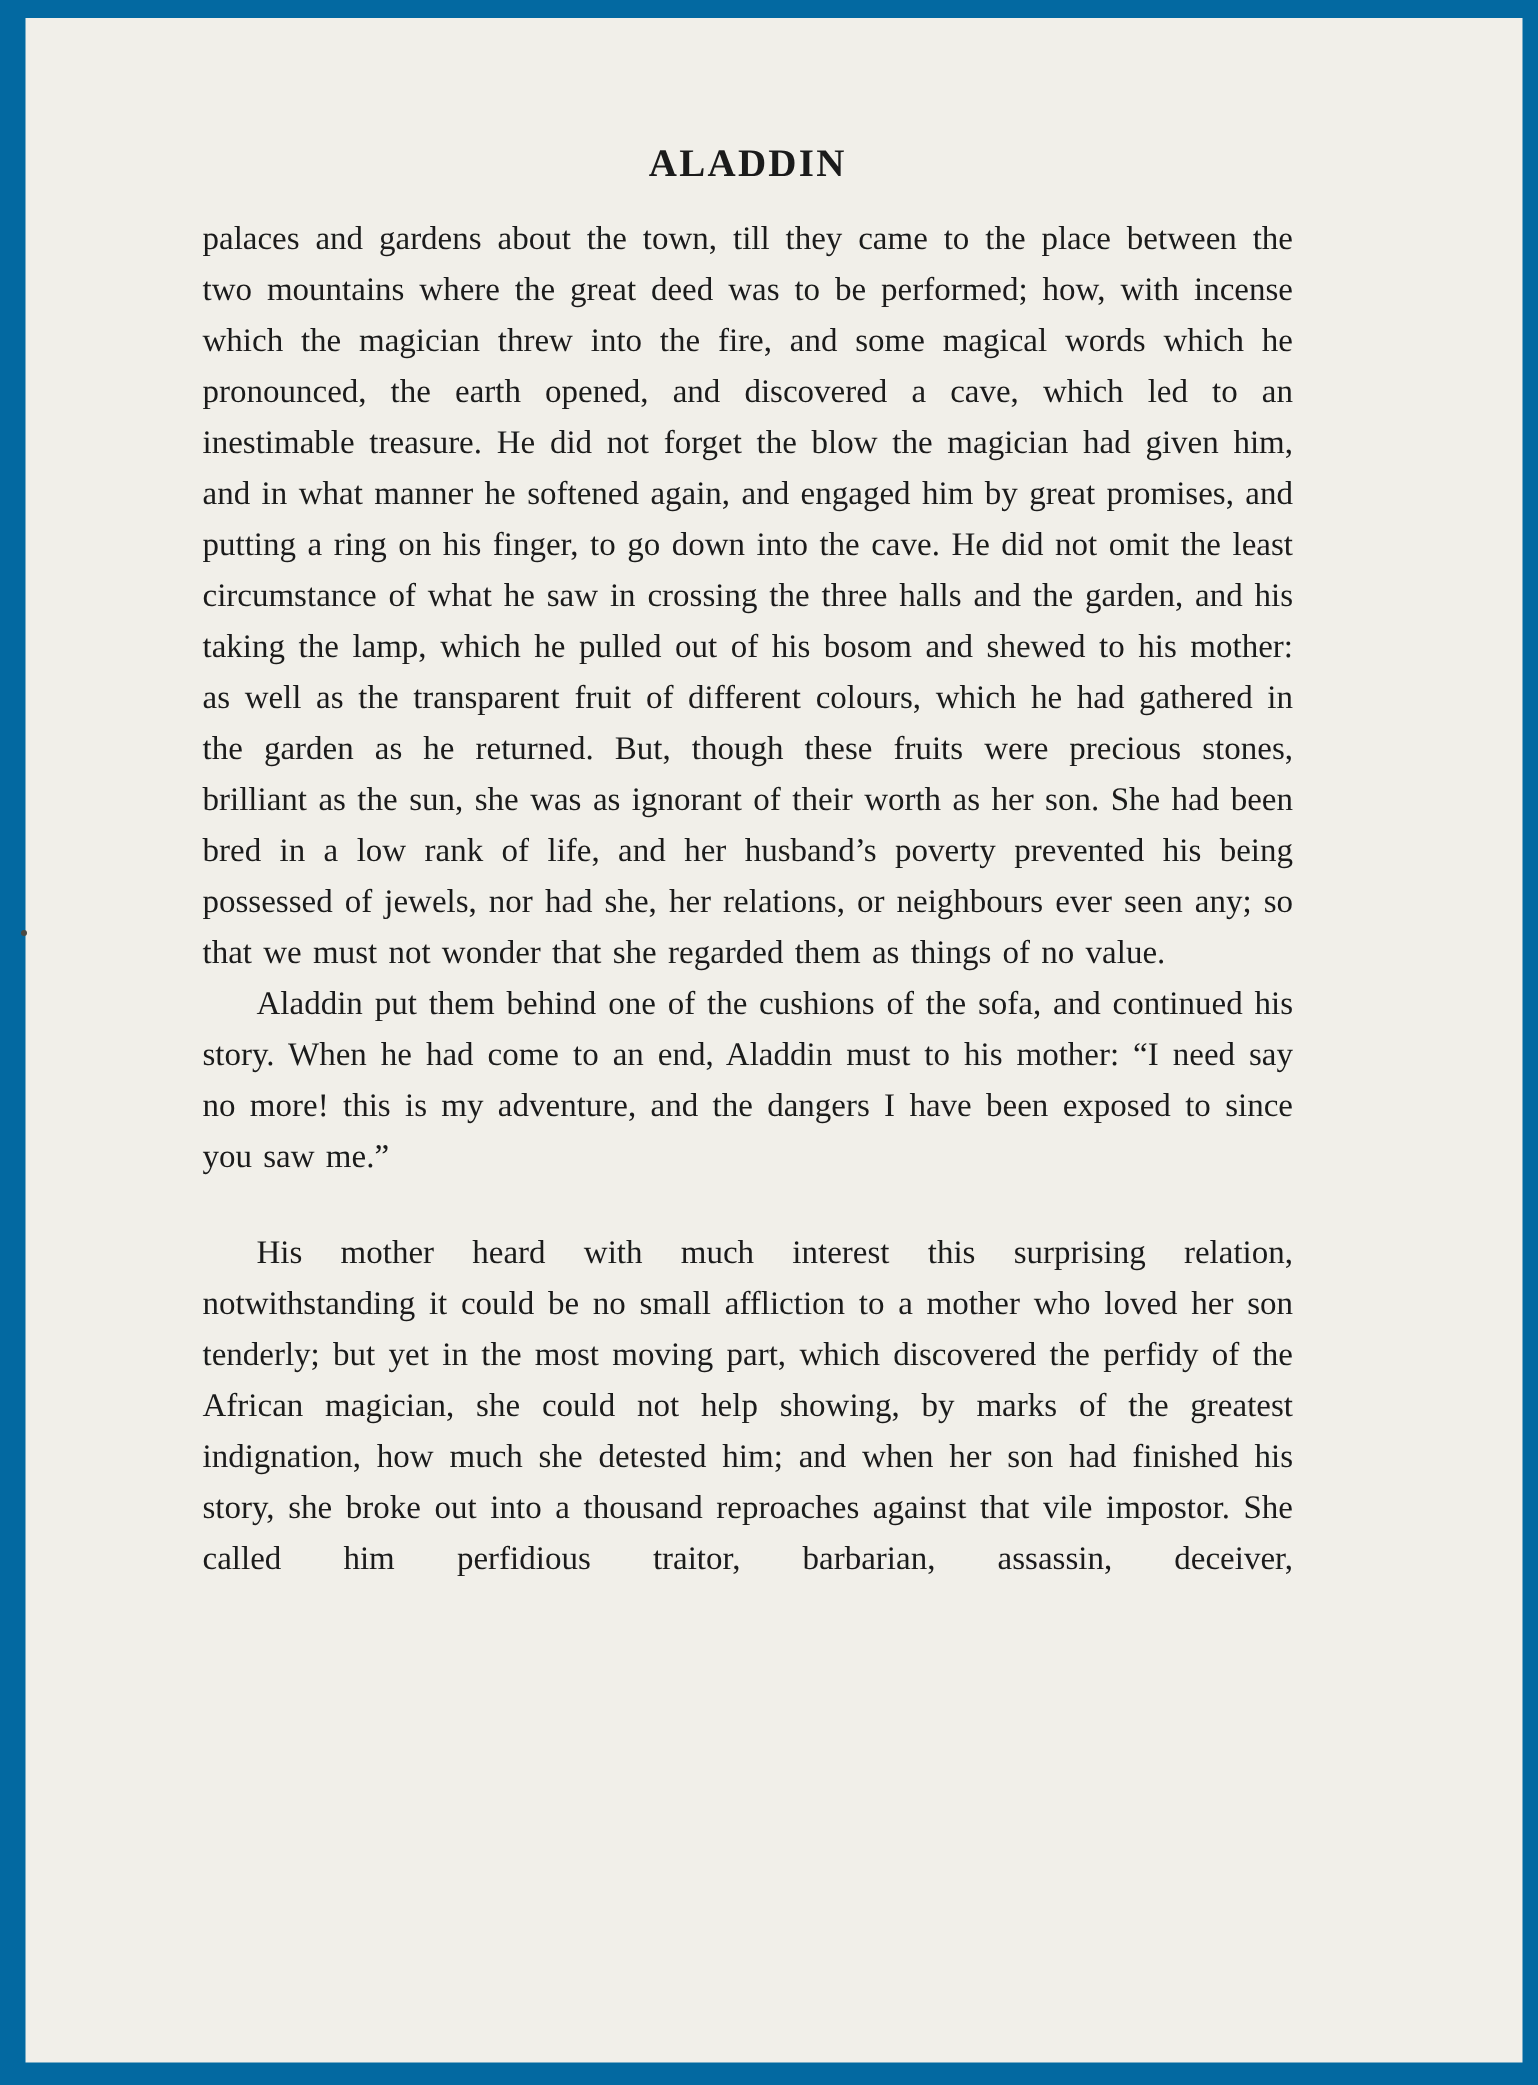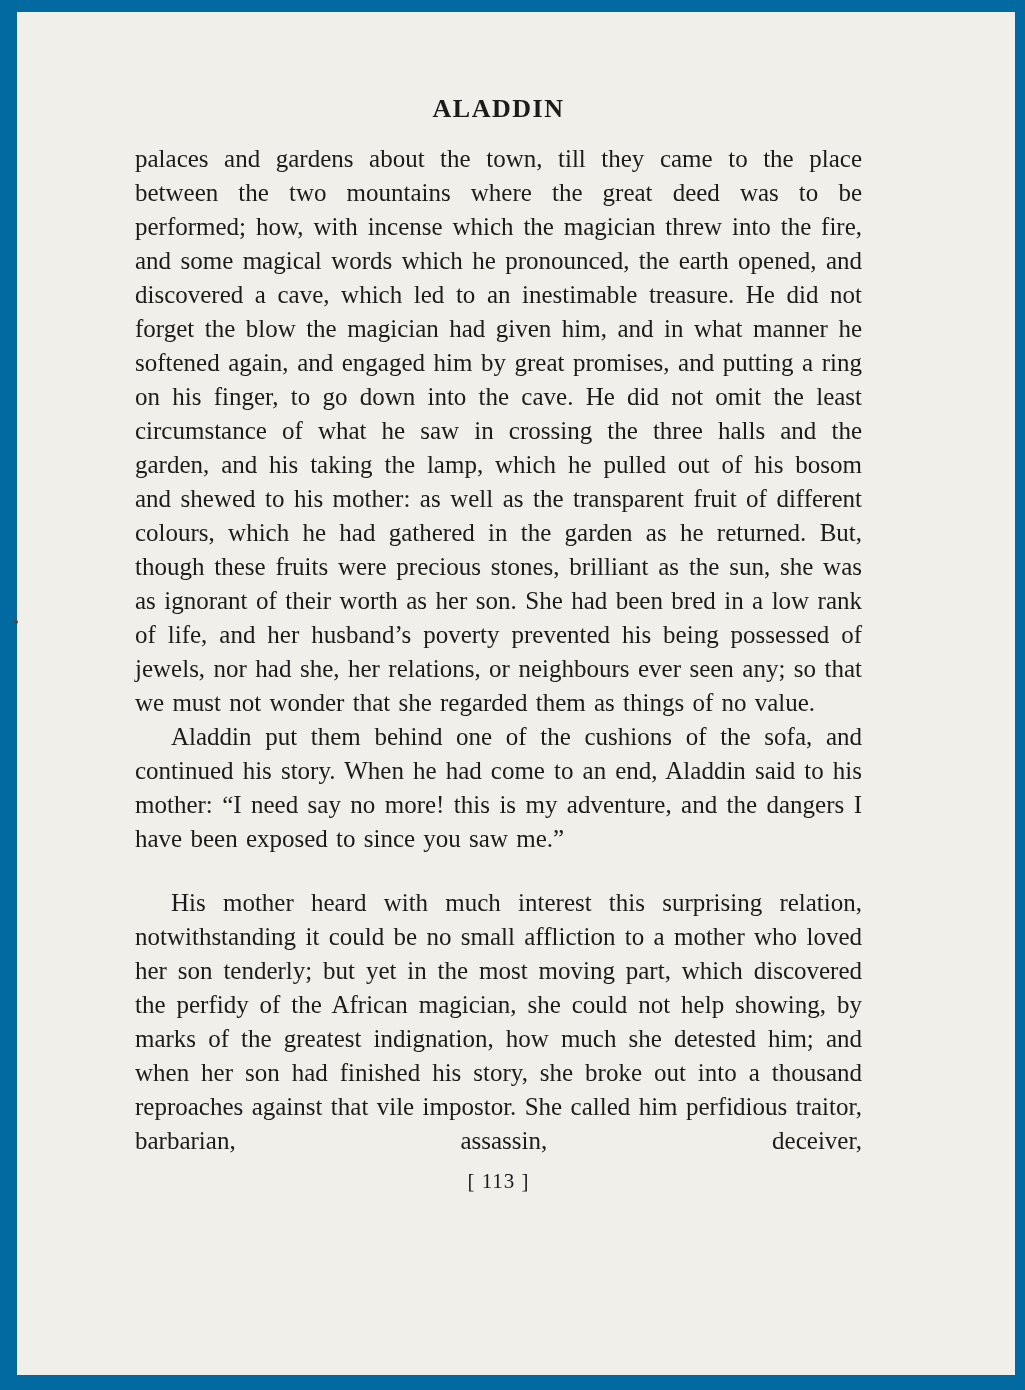--- a/index.html
+++ b/index.html
@@ -32,21 +32,21 @@
     font-weight: bold;
     letter-spacing: 1.5px;
     line-height: 34px;
   }
   .text-block {
     margin: 16px 0 0 118px;
     width: 727px;
   }
   .para {
     margin: 0;
-    font-size: 25px;
+    font-size: 22px;
     line-height: 34px;
     text-align: justify;
     word-spacing: 2px;
     hyphens: none;
   }
   .para.indent { text-indent: 36px; }
   .para.no-indent { text-indent: 0; }
   .para.continues { text-align-last: justify; margin-top: 30px; }
   .folio {
     margin: 8px 0 0 118px;
@@ -67,19 +67,18 @@
   }
 </style>
 </head>
 <body>
 
 <div class="scan">
   <div class="page">
     <h1 class="title">ALADDIN</h1>
     <div class="text-block">
       <p class="para no-indent">palaces and gardens about the town, till they came to the place between the two mountains where the great deed was to be performed; how, with incense which the magician threw into the fire, and some magical words which he pronounced, the earth opened, and discovered a cave, which led to an inestimable treasure.  He did not forget the blow the magician had given him, and in what manner he softened again, and engaged him by great promises, and putting a ring on his finger, to go down into the cave.  He did not omit the least circumstance of what he saw in crossing the three halls and the garden, and his taking the lamp, which he pulled out of his bosom and shewed to his mother: as well as the transparent fruit of different colours, which he had gathered in the garden as he returned.  But, though these fruits were precious stones, brilliant as the sun, she was as ignorant of their worth as her son.  She had been bred in a low rank of life, and her husband’s poverty prevented his being possessed of jewels, nor had she, her relations, or neighbours ever seen any; so that we must not wonder that she regarded them as things of no value.</p>
-      <p class="para indent">Aladdin put them behind one of the cushions of the sofa, and continued his story.  When he had come to an end, Aladdin said to his mother: “I need say no more! this is my adventure, and the dangers I have been exposed to since you saw me.”</p>
+      <p class="para indent">Aladdin put them behind one of the cushions of the sofa, and continued his story.  When he had come to an end, Aladdin must to his mother: “I need say no more! this is my adventure, and the dangers I have been exposed to since you saw me.”</p>
       <p class="para indent continues">His mother heard with much interest this surprising relation, notwithstanding it could be no small affliction to a mother who loved her son tenderly; but yet in the most moving part, which discovered the perfidy of the African magician, she could not help showing, by marks of the greatest indignation, how much she detested him; and when her son had finished his story, she broke out into a thousand reproaches against that vile impostor.  She called him perfidious traitor, barbarian, assassin, deceiver,</p>
     </div>
-    <div class="folio">[ 113 ]</div>
   </div>
   <div class="speck"></div>
 </div>
 
 </body></html>

